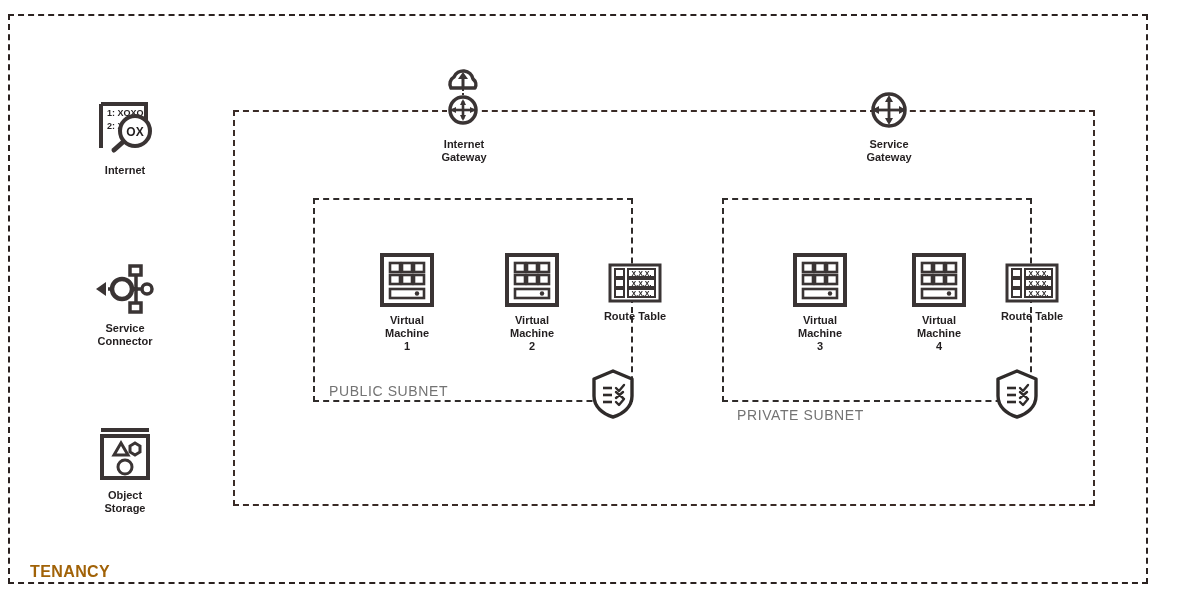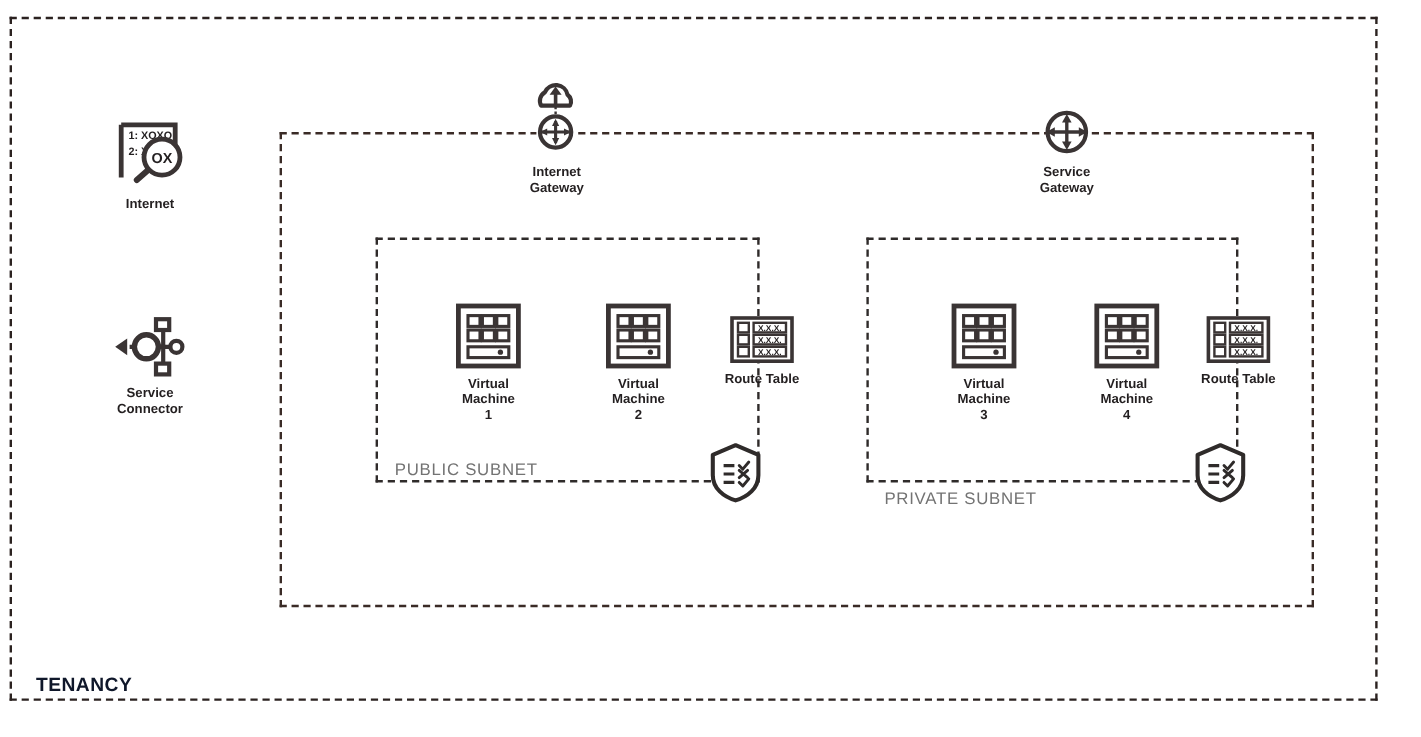--- a/index.html
+++ b/index.html
@@ -27,21 +27,21 @@
     height: 570px;
     border: 2px dashed #2b2220;
     box-sizing: border-box;
   }
   .tenancy-label {
     position: absolute;
     left: 30px;
     top: 563px;
     font-size: 16px;
     font-weight: bold;
-    color: #0f172a;
+    color: #a16207;
     letter-spacing: 0.4px;
     white-space: nowrap;
   }
 
   .vcn-box {
     position: absolute;
     left: 233px;
     top: 110px;
     width: 862px;
     height: 396px;
@@ -148,20 +148,38 @@
 
         <rect x="38" y="4" width="11" height="9" fill="#ffffff" stroke="#3a3434" stroke-width="3.5"></rect>
 
         <rect x="38" y="41" width="11" height="9" fill="#ffffff" stroke="#3a3434" stroke-width="3.5"></rect>
       </svg>
     </span>
     <span class="label">Service
 Connector</span>
   </div>
 
+  <div class="node" style="left:86px; top:425px; width:78px;">
+    <span class="icon-wrap">
+      <svg width="62" height="58" viewBox="0 0 62 58">
+
+        <line x1="7" y1="5" x2="55" y2="5" stroke="#3a3434" stroke-width="4"></line>
+
+        <rect x="8" y="11" width="46" height="42" fill="#ffffff" stroke="#3a3434" stroke-width="4"></rect>
+
+        <path d="M20 30 L27 18 L34 30 Z" fill="none" stroke="#3a3434" stroke-width="3"></path>
+
+        <path d="M41 18 L46 21 L46 27 L41 30 L36 27 L36 21 Z" fill="none" stroke="#3a3434" stroke-width="3"></path>
+
+        <circle cx="31" cy="42" r="7" fill="none" stroke="#3a3434" stroke-width="3"></circle>
+      </svg>
+    </span>
+    <span class="label">Object
+Storage</span>
+  </div>
 
   <div class="halo" style="left:447px; top:100px; width:34px; height:24px;"></div>
 
   <div class="node" style="left:423px; top:66px; width:82px;">
     <span class="icon-wrap">
       <svg width="56" height="66" viewBox="0 0 56 66">
 
         <path d="M15 22 a8 8 0 0 1 3 -11 a10 10 0 0 1 19 2 a7 7 0 0 1 2 9 Z" fill="#ffffff" stroke="#3a3434" stroke-width="3.5" stroke-linejoin="round"></path>
 
         <line x1="27" y1="21" x2="27" y2="10" stroke="#3a3434" stroke-width="3"></line>

